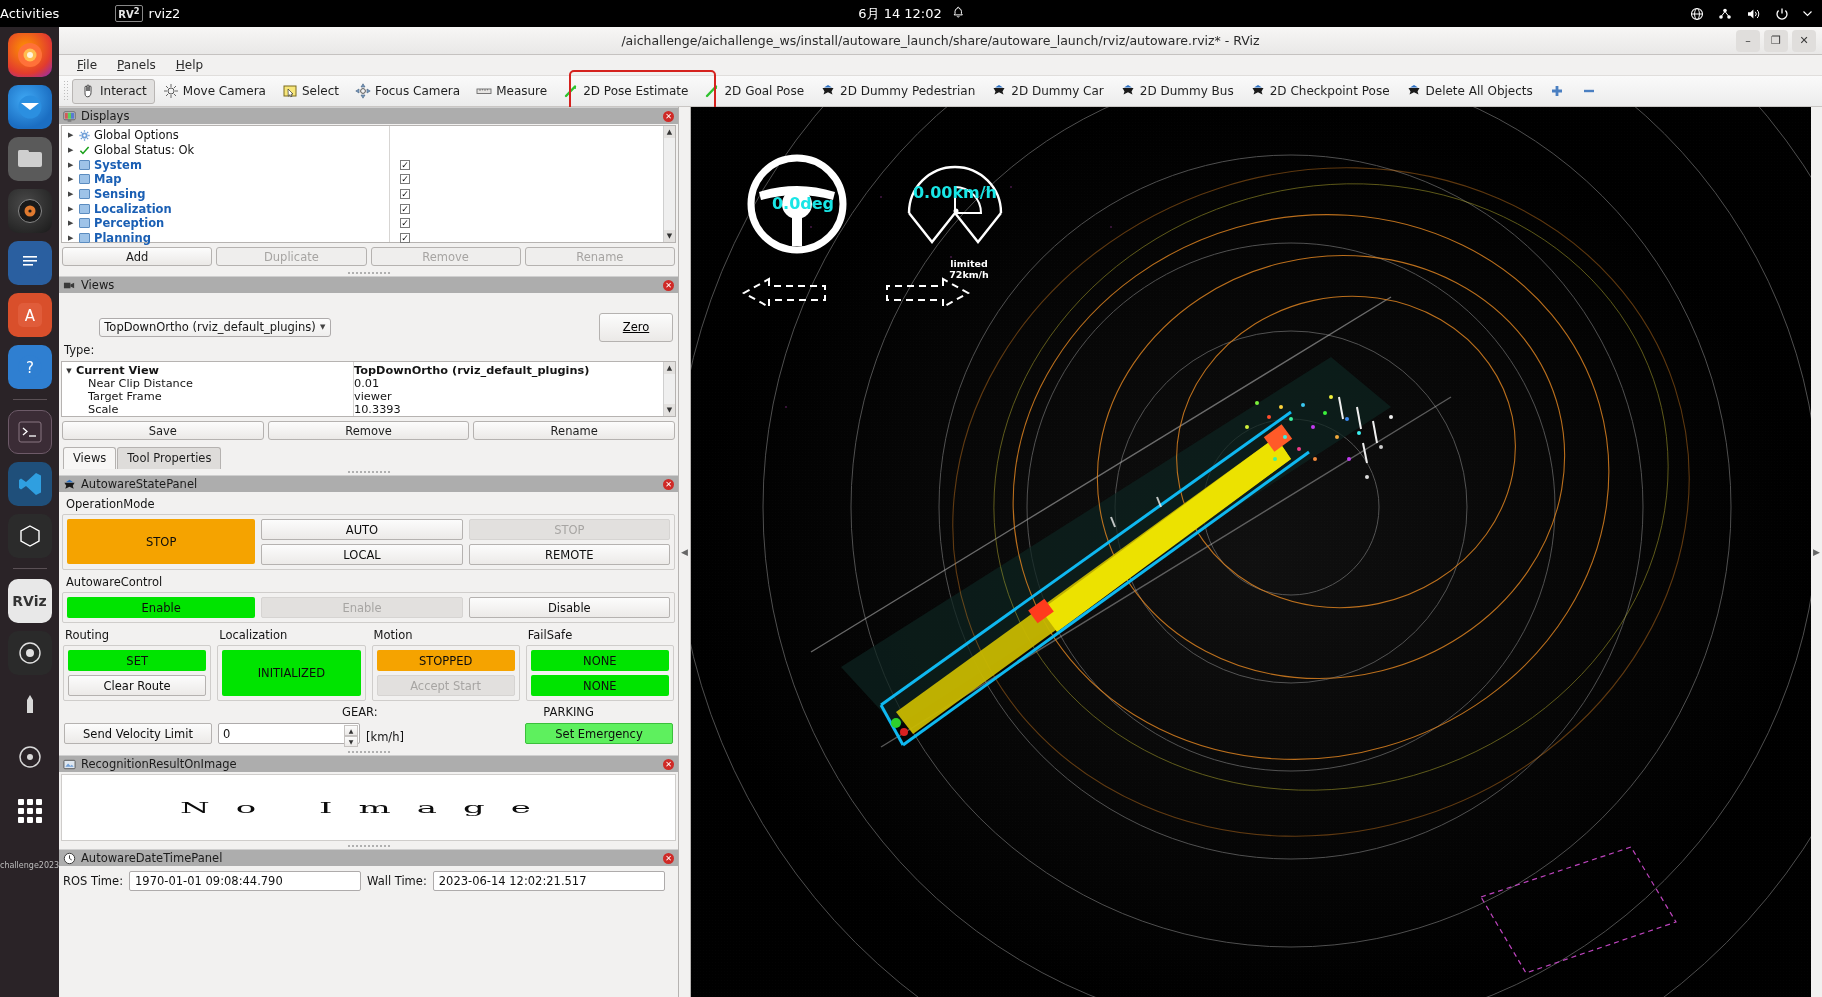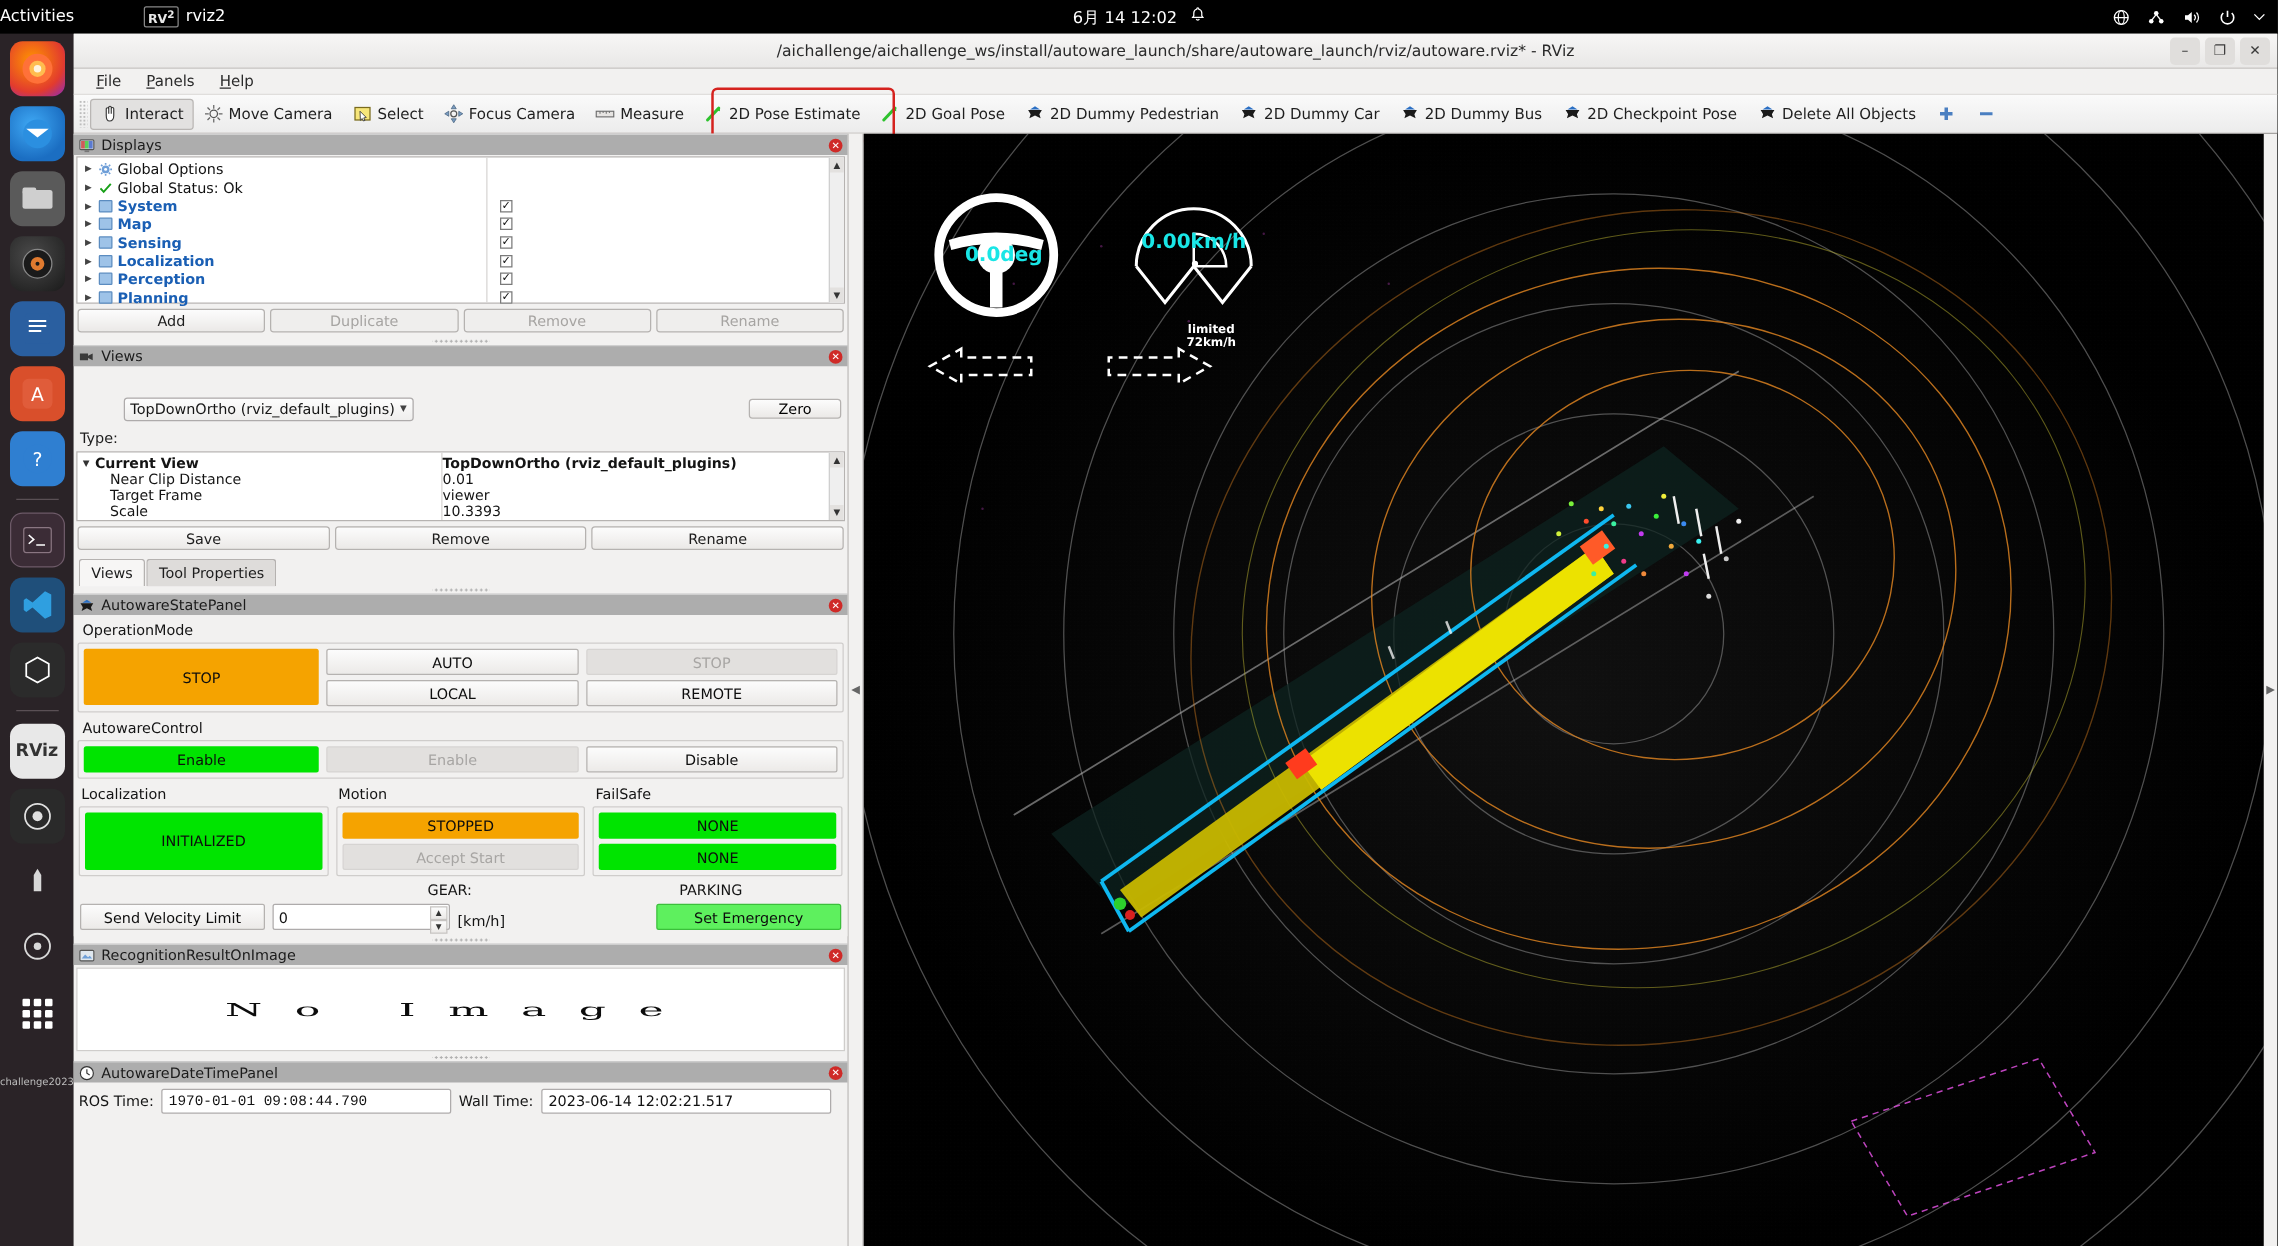--- a/index.html
+++ b/index.html
@@ -163,23 +163,23 @@
     width: 46px; margin: 0 auto; }
 
   .views-type { display: flex; align-items: center; gap: 5px; padding: 4px 5px; }
   .views-type label { font-size: 11.5px; color: #1c1c1c; margin-top: 46px; }
   .combo {
     width: 232px; height: 19px; border: 1px solid #aeabab; border-radius: 3px;
     background: linear-gradient(#fdfdfd, #efeeed); display: flex; align-items: center;
     padding: 0 4px; font-size: 11.5px; color: #161616; position: relative;
   }
   .combo .caret { position: absolute; right: 5px; font-size: 7px; color: #444; }
-  .zero-btn { margin-left: auto; width: 74px; height: 16px; font-size: 11.5px;
+  .zero-btn { margin-left: auto; width: 74px; height: 29px; font-size: 11.5px;
     border: 1px solid #b5b2b0; background: linear-gradient(#fcfcfc, #ebe9e7);
-    border-radius: 3px; display: flex; align-items: center; justify-content: center; }
+    border-radius: 3px; display: flex; align-items: center; justify-content: center; text-decoration: underline; }
 
   .props { background: #fff; border: 1px solid #b6b3b1; margin: 0 2px; height: 56px;
     display: flex; position: relative; overflow: hidden; }
   .props-left { width: 292px; border-right: 1px solid #d7d5d3; padding-top: 2px; }
   .props-right { flex: 1; padding-top: 2px; }
   .prow { height: 13px; font-size: 11.3px; display: flex; align-items: center; color: #141414; }
   .prow.b { font-weight: bold; }
   .prow .ind { padding-left: 26px; }
   .prow .arrow-d { width: 14px; text-align: center; font-size: 7px; color: #333; }
 
@@ -225,21 +225,21 @@
   .noimg-area { background: #fff; border: 1px solid #cfcdcb; height: 67px; margin: 2px;
     display: flex; align-items: center; justify-content: center; overflow: hidden; }
   .noimg-text { font-size: 34px; letter-spacing: 26px; color: #0c0c0c;
     transform: scaleY(0.42); font-family: "DejaVu Serif", serif; white-space: nowrap; }
 
   .dt-row { display: flex; align-items: center; gap: 6px; padding: 5px 4px; }
   .dt-row label { font-size: 11.5px; color: #141414; }
   .dt-field { height: 20px; border: 1px solid #aeabab; background: #fff;
     font-size: 11.5px; color: #111; display: flex; align-items: center; padding: 0 5px;
     border-radius: 2px; }
-  .dt-field.ros { width: 232px; font-family: Liberation Mono, monospace; }
+  .dt-field.ros { width: 232px; }
   .dt-field.wall { width: 232px; }
 
   
   .splitter { width: 12px; background: #f2f1f0; display: flex; align-items: center;
     justify-content: center; border-right: 1px solid #b6b3b1; }
   .splitter span { font-size: 9px; color: #666; }
 
   
   .render-view { flex: 1; position: relative; background: #000; overflow: hidden; }
   .render-right-handle {
@@ -737,20 +737,27 @@
               <div style="flex:1.55;">
                   <div class="statebtn disabled">Enable</div>
                 </div>
               <div style="flex:1.55;">
                   <div class="statebtn normal">Disable</div>
                 </div>
             </div>
           </div>
 
           <div class="four-col">
+            <div class="fcol">
+              <div class="fcol-label">Routing</div>
+              <div class="fbox">
+                <div class="statebtn green">SET</div>
+                <div class="statebtn normal" style="margin-top:4px;">Clear Route</div>
+              </div>
+            </div>
             <div class="fcol">
               <div class="fcol-label">Localization</div>
               <div class="fbox">
                 <div class="statebtn green" style="height:46px;">INITIALIZED</div>
               </div>
             </div>
             <div class="fcol">
               <div class="fcol-label">Motion</div>
               <div class="fbox">
                 <div class="statebtn orange">STOPPED</div>

